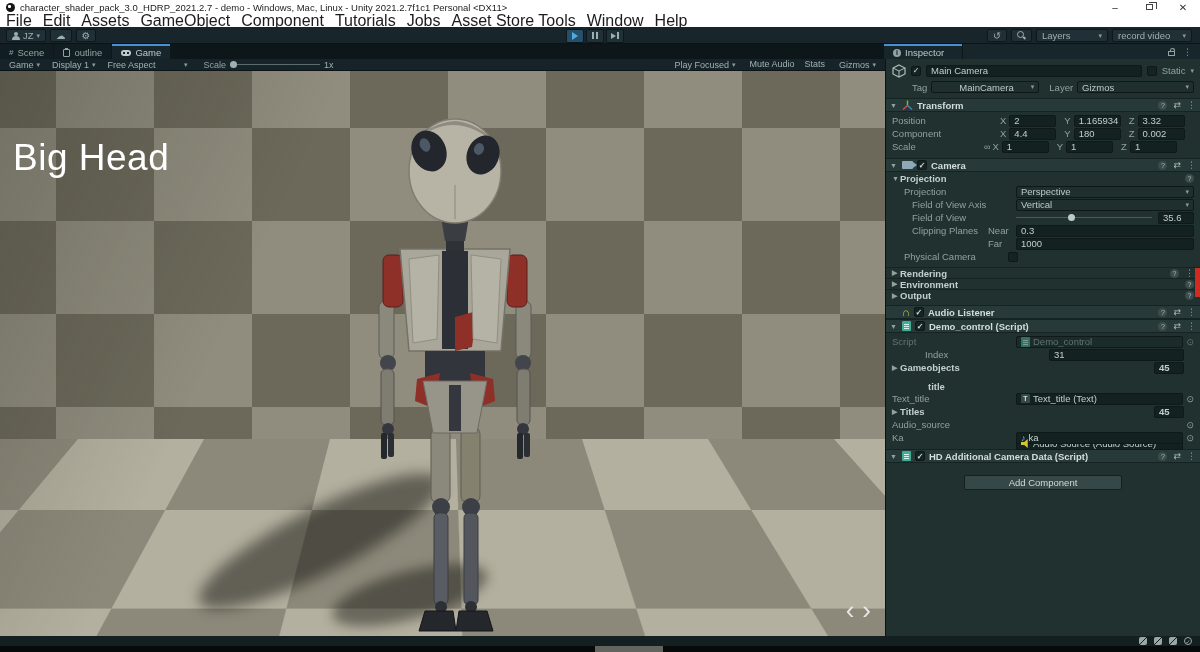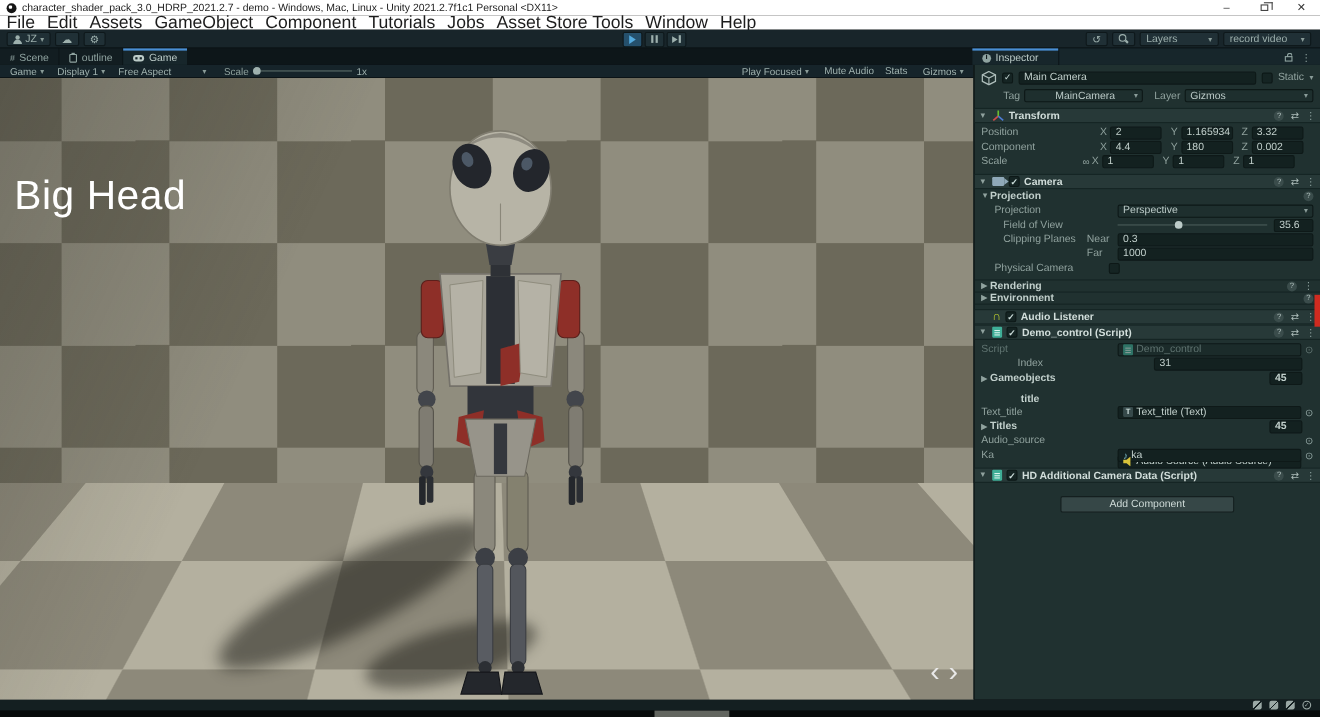--- a/index.html
+++ b/index.html
@@ -73,21 +73,21 @@
 
   
   #viewport { position:absolute; left:0; top:71px; width:885px; height:565px; overflow:hidden; background:#7b7869; }
   .wall { position:absolute; left:0; top:0; width:885px; height:372px;
           background:repeating-conic-gradient(#908d7e 0% 25%, #6c695a 0% 50%); background-size:196px 186px; background-position:-42px -36px; }
   .floor { position:absolute; left:-35%; width:170%; top:368px; height:420px;
            background:repeating-conic-gradient(#b4b09f 0% 25%, #8d897a 0% 50%); background-size:252px 190px; background-position:10px 0;
            transform:perspective(520px) rotateX(50deg); transform-origin:50% 0; }
   .corner-shade { position:absolute; left:0; top:0; width:885px; height:565px;
            background:linear-gradient(115deg, rgba(40,40,35,.28), rgba(0,0,0,0) 30%); }
-  #overlay-title { position:absolute; left:13px; top:86px; font-size:37px; color:#ffffff; letter-spacing:0.5px; }
+  #overlay-title { position:absolute; left:13px; top:66px; font-size:37px; color:#ffffff; letter-spacing:0.5px; }
   .robot-shadow { position:absolute; left:185px; top:438px; width:270px; height:64px; background:rgba(15,15,12,.5);
                   border-radius:50%; filter:blur(7px); transform:rotate(-27deg); }
   .robot-shadow2 { position:absolute; left:330px; top:500px; width:160px; height:48px; background:rgba(15,15,12,.45);
                   border-radius:50%; filter:blur(6px); transform:rotate(-15deg); }
   #robot-svg { position:absolute; left:305px; top:18px; }
   .vp-chevrons { position:absolute; right:14px; bottom:15px; display:flex; gap:8px; color:#e8e8e8; font-size:26px; line-height:22px; }
   .vp-chevrons span { cursor:pointer; }
 
   
   #inspector { position:absolute; left:885px; top:59px; width:315px; height:577px; background:#203130;
@@ -435,20 +435,27 @@
         </div>
     </div>
     <div class="ins-row sub-row" style="height:13px;">
       <span class="lbl" style="width:112px;">Projection</span>
       <div class="dropdown" style="flex:1;">
         <span>Perspective</span>
         <span class="dd-arrow">▾</span>
       </div>
     </div>
     <div class="ins-row sub-row" style="height:13px; padding-left:26px;">
+      <span class="lbl" style="width:104px;">Field of View Axis</span>
+      <div class="dropdown" style="flex:1;">
+        <span>Vertical</span>
+        <span class="dd-arrow">▾</span>
+      </div>
+    </div>
+    <div class="ins-row sub-row" style="height:13px; padding-left:26px;">
       <span class="lbl" style="width:104px;">Field of View</span>
       <div class="slider-track" style="flex:1; background:#4a5c59;">
         <span class="slider-thumb" style="left:38%; background:#bccbc8;"></span>
       </div>
       <div class="field" style="width:36px; margin-left:6px;">35.6</div>
     </div>
     <div class="ins-row sub-row" style="height:13px; padding-left:26px;">
       <span class="lbl" style="width:76px;">Clipping Planes</span>
       <span class="lbl" style="width:28px; text-align:left; margin-left:0;">Near</span>
       <div class="field" style="flex:1;">0.3</div>
@@ -470,20 +477,27 @@
       <span class="fold">▶</span>
       <span>Rendering</span>
       <div class="hdr-right">
           <span class="help-circle">?</span>
           <span class="kebab">⋮</span>
         </div>
     </div>
     <div class="ins-row" style="height:11px; font-weight:bold; border-bottom:1px solid #152423;">
       <span class="fold">▶</span>
       <span>Environment</span>
+      <div class="hdr-right">
+          <span class="help-circle">?</span>
+        </div>
+    </div>
+    <div class="ins-row" style="height:11px; font-weight:bold;">
+      <span class="fold">▶</span>
+      <span>Output</span>
       <div class="hdr-right">
           <span class="help-circle">?</span>
         </div>
     </div>
 
     <div style="height:4px;"></div>
 
     <div class="comp-header">
       <span class="fold">&nbsp;</span>
       <span class="headphone-icon">∩</span>

